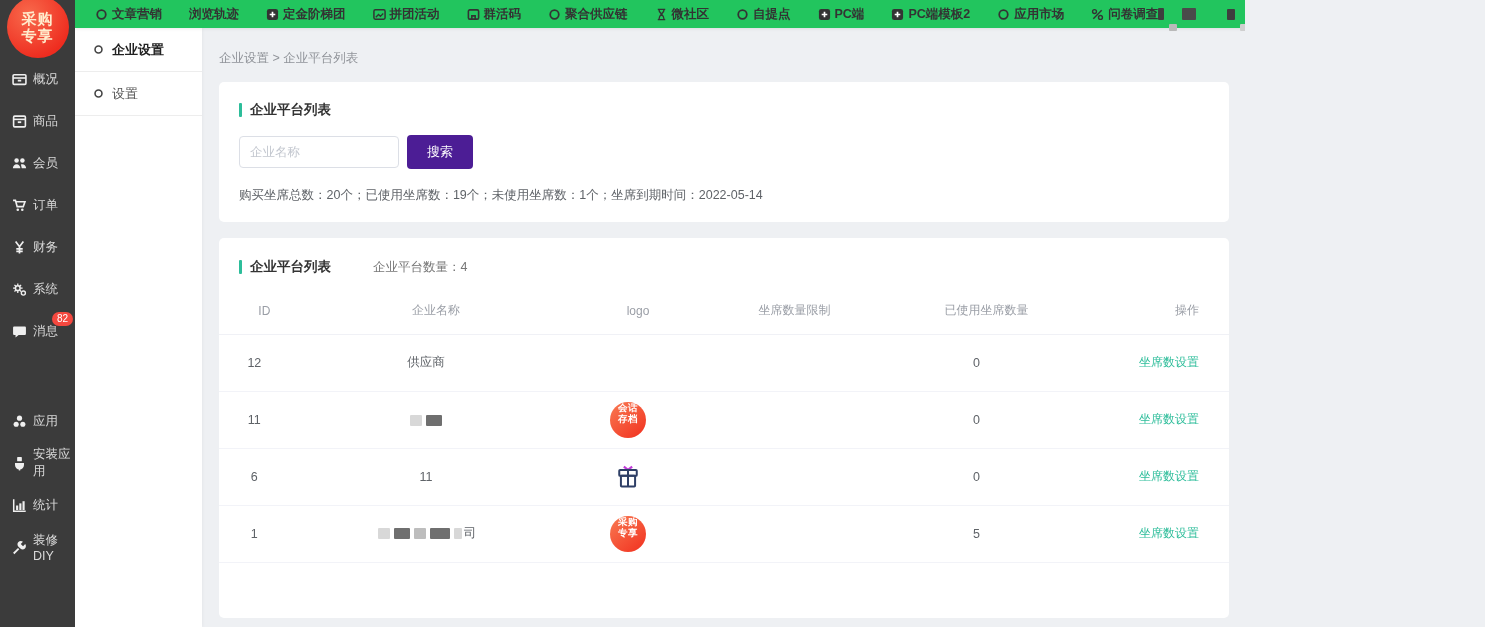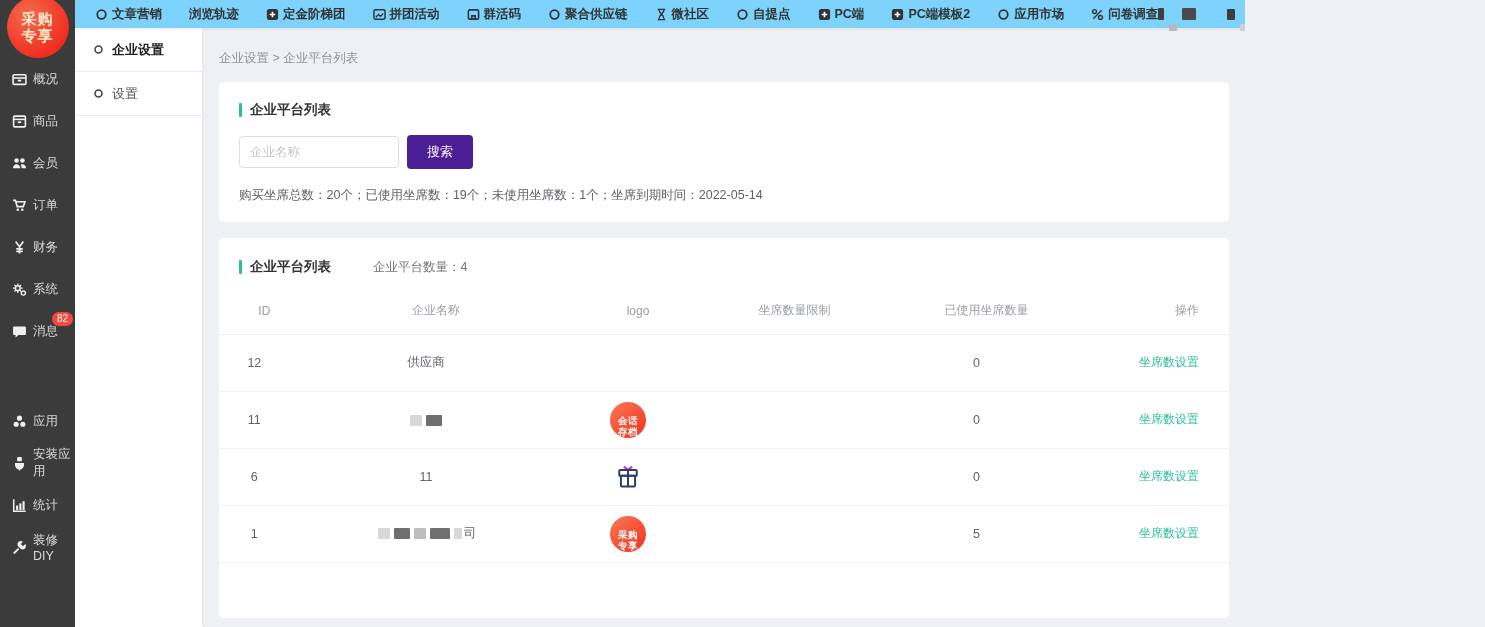--- a/index.html
+++ b/index.html
@@ -16,21 +16,21 @@
   .side-nav { margin-top:0; }
   .side-item { position:relative; height:42px; display:flex; align-items:center; padding-left:12px;
                color:#d9d9d9; font-size:12.5px; cursor:pointer; }
   .side-item .icon { width:15px; height:15px; margin-right:6px; color:#efefef; display:inline-flex; }
   .side-item .icon svg { width:15px; height:15px; }
   .side-gap { height:48px; }
   .side-badge { position:absolute; top:2px; right:2px; background:#f5483f; color:#fff; font-size:10px;
                 line-height:14px; padding:0 5px; border-radius:8px; }
 
   
-  .topbar { position:absolute; left:75px; top:0; right:0; height:28px; background:#7dd3fc; z-index:15;
+  .topbar { position:absolute; left:75px; top:0; right:0; height:28px; background:#22c55e; z-index:15;
             display:flex; align-items:center; padding-left:20px; box-shadow:0 1px 3px rgba(0,0,0,.08); }
   .topnav { display:flex; align-items:center; gap:27px; flex:0 0 auto; }
   .nav-item { display:flex; align-items:center; gap:4px; font-size:12.5px; font-weight:bold; color:#333;
               cursor:pointer; text-decoration:none; white-space:nowrap; }
   .nav-item .icon { width:13px; height:13px; display:inline-flex; color:#333; }
   .nav-item .icon svg { width:13px; height:13px; }
   .top-user { margin-left:auto; margin-right:48px; display:flex; align-items:center; gap:5px;
               font-size:12px; color:#555; }
   .blk { display:inline-block; border-radius:1px; }
   .blk.b1 { width:9px;  height:12px; background:#3e3e3e; }
@@ -71,21 +71,21 @@
 
   table.plat { width:100%; border-collapse:collapse; margin-top:12px; table-layout:fixed; }
   .plat th { height:46px; font-size:12px; font-weight:normal; color:#9a9ea6; text-align:center;
              border-bottom:1px solid #f0f1f6;padding-left:20px; }
   .plat td { height:57px; font-size:12.5px; color:#5f6368; text-align:center;
              border-bottom:1px solid #f2f3f8; }
   .col-id { width:7%; } .col-name { width:27%; } .col-logo { width:13%; }
   .col-limit { width:18%; } .col-used { width:20%; } .col-action { width:15%; }
   .plat th.col-action, .plat td.col-action { text-align:right; padding-right:30px; }
   .action-link { color:#2dbd9a; text-decoration:none; cursor:pointer; font-size:12px; }
-  .logo-badge { display:inline-flex; flex-direction:column; align-items:center; justify-content:flex-end;
+  .logo-badge { display:inline-flex; flex-direction:column; align-items:center; justify-content:flex-start;
                 width:36px; height:36px; border-radius:50%; vertical-align:middle;
                 background:linear-gradient(140deg,#f97a52,#f1301f); color:#fff; font-size:9.5px;
                 line-height:1.2; font-weight:bold; letter-spacing:.5px; }
   .logo-gift { display:inline-flex; vertical-align:middle; }
   .redact { display:inline-block; vertical-align:middle; height:11px; border-radius:1px; margin:0 2px; }
   .redact.l { background:#d8d8d8; } .redact.d { background:#6f6f6f; } .redact.m { background:#bdbdbd; }
   .w8{width:8px;} .w12{width:12px;} .w16{width:16px;} .w20{width:20px;}
 
   
   .annot-ellipse { position:absolute; left:1352px; top:314px; width:128px; height:280px;

